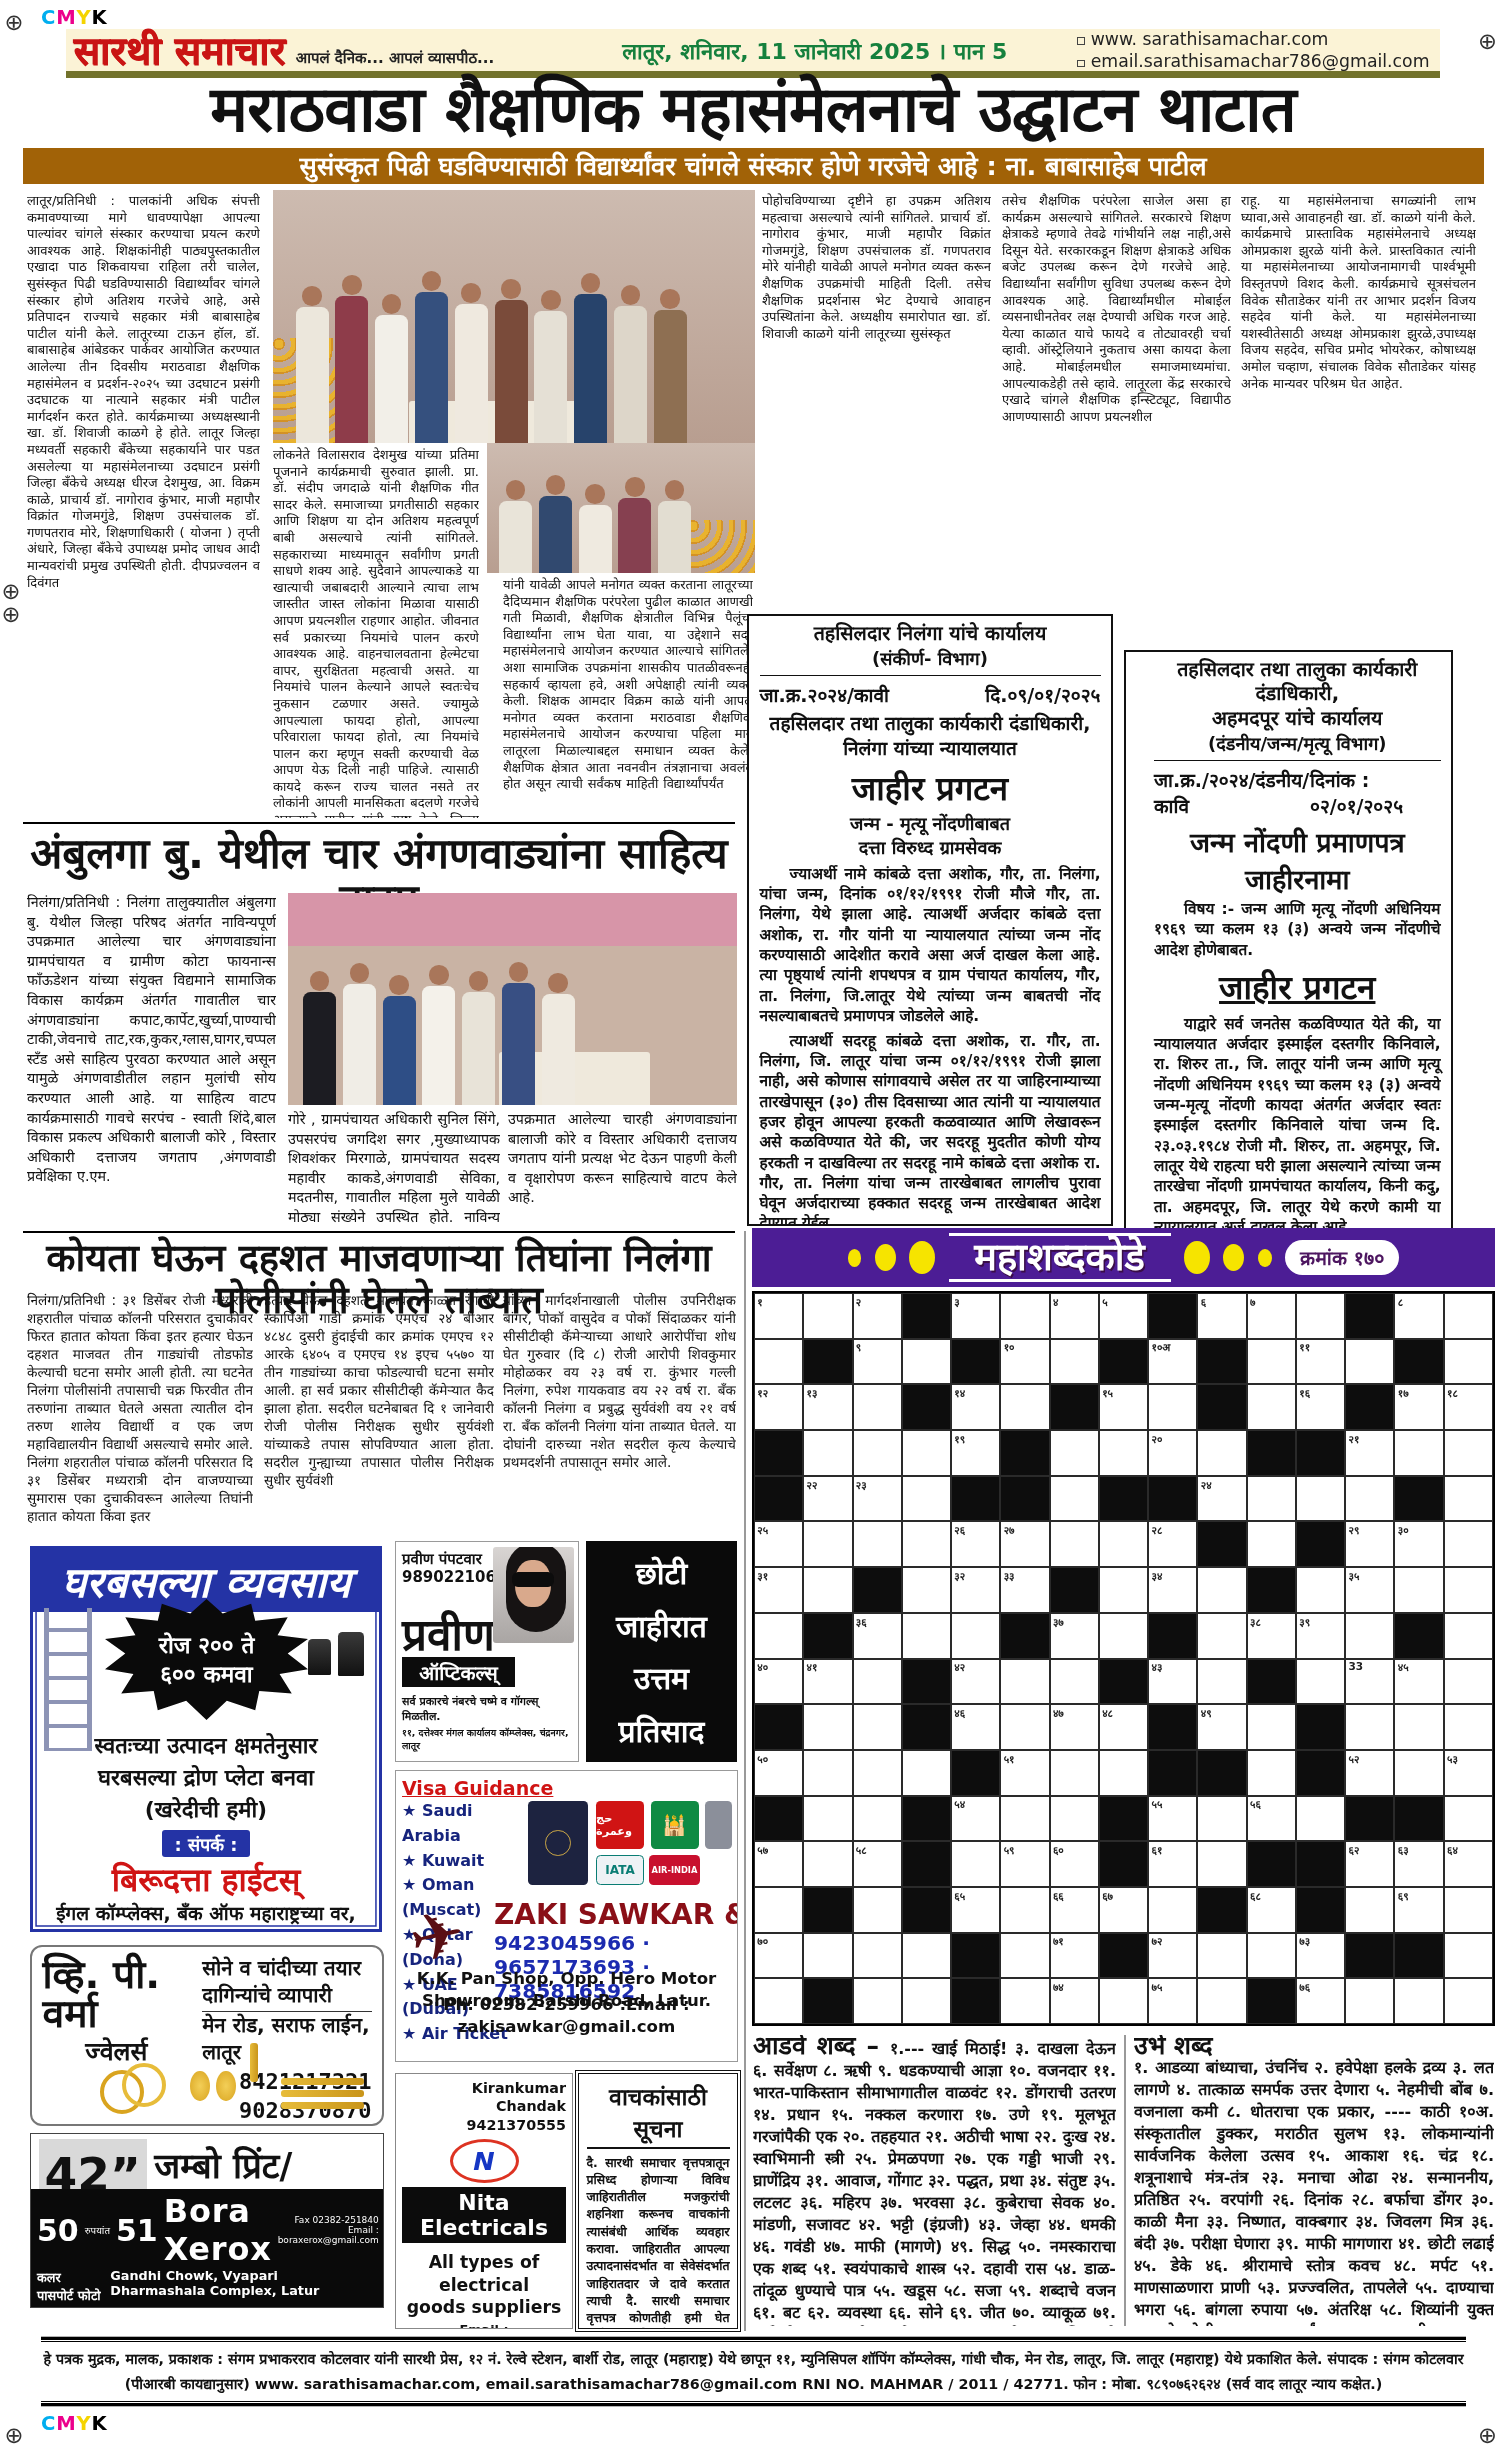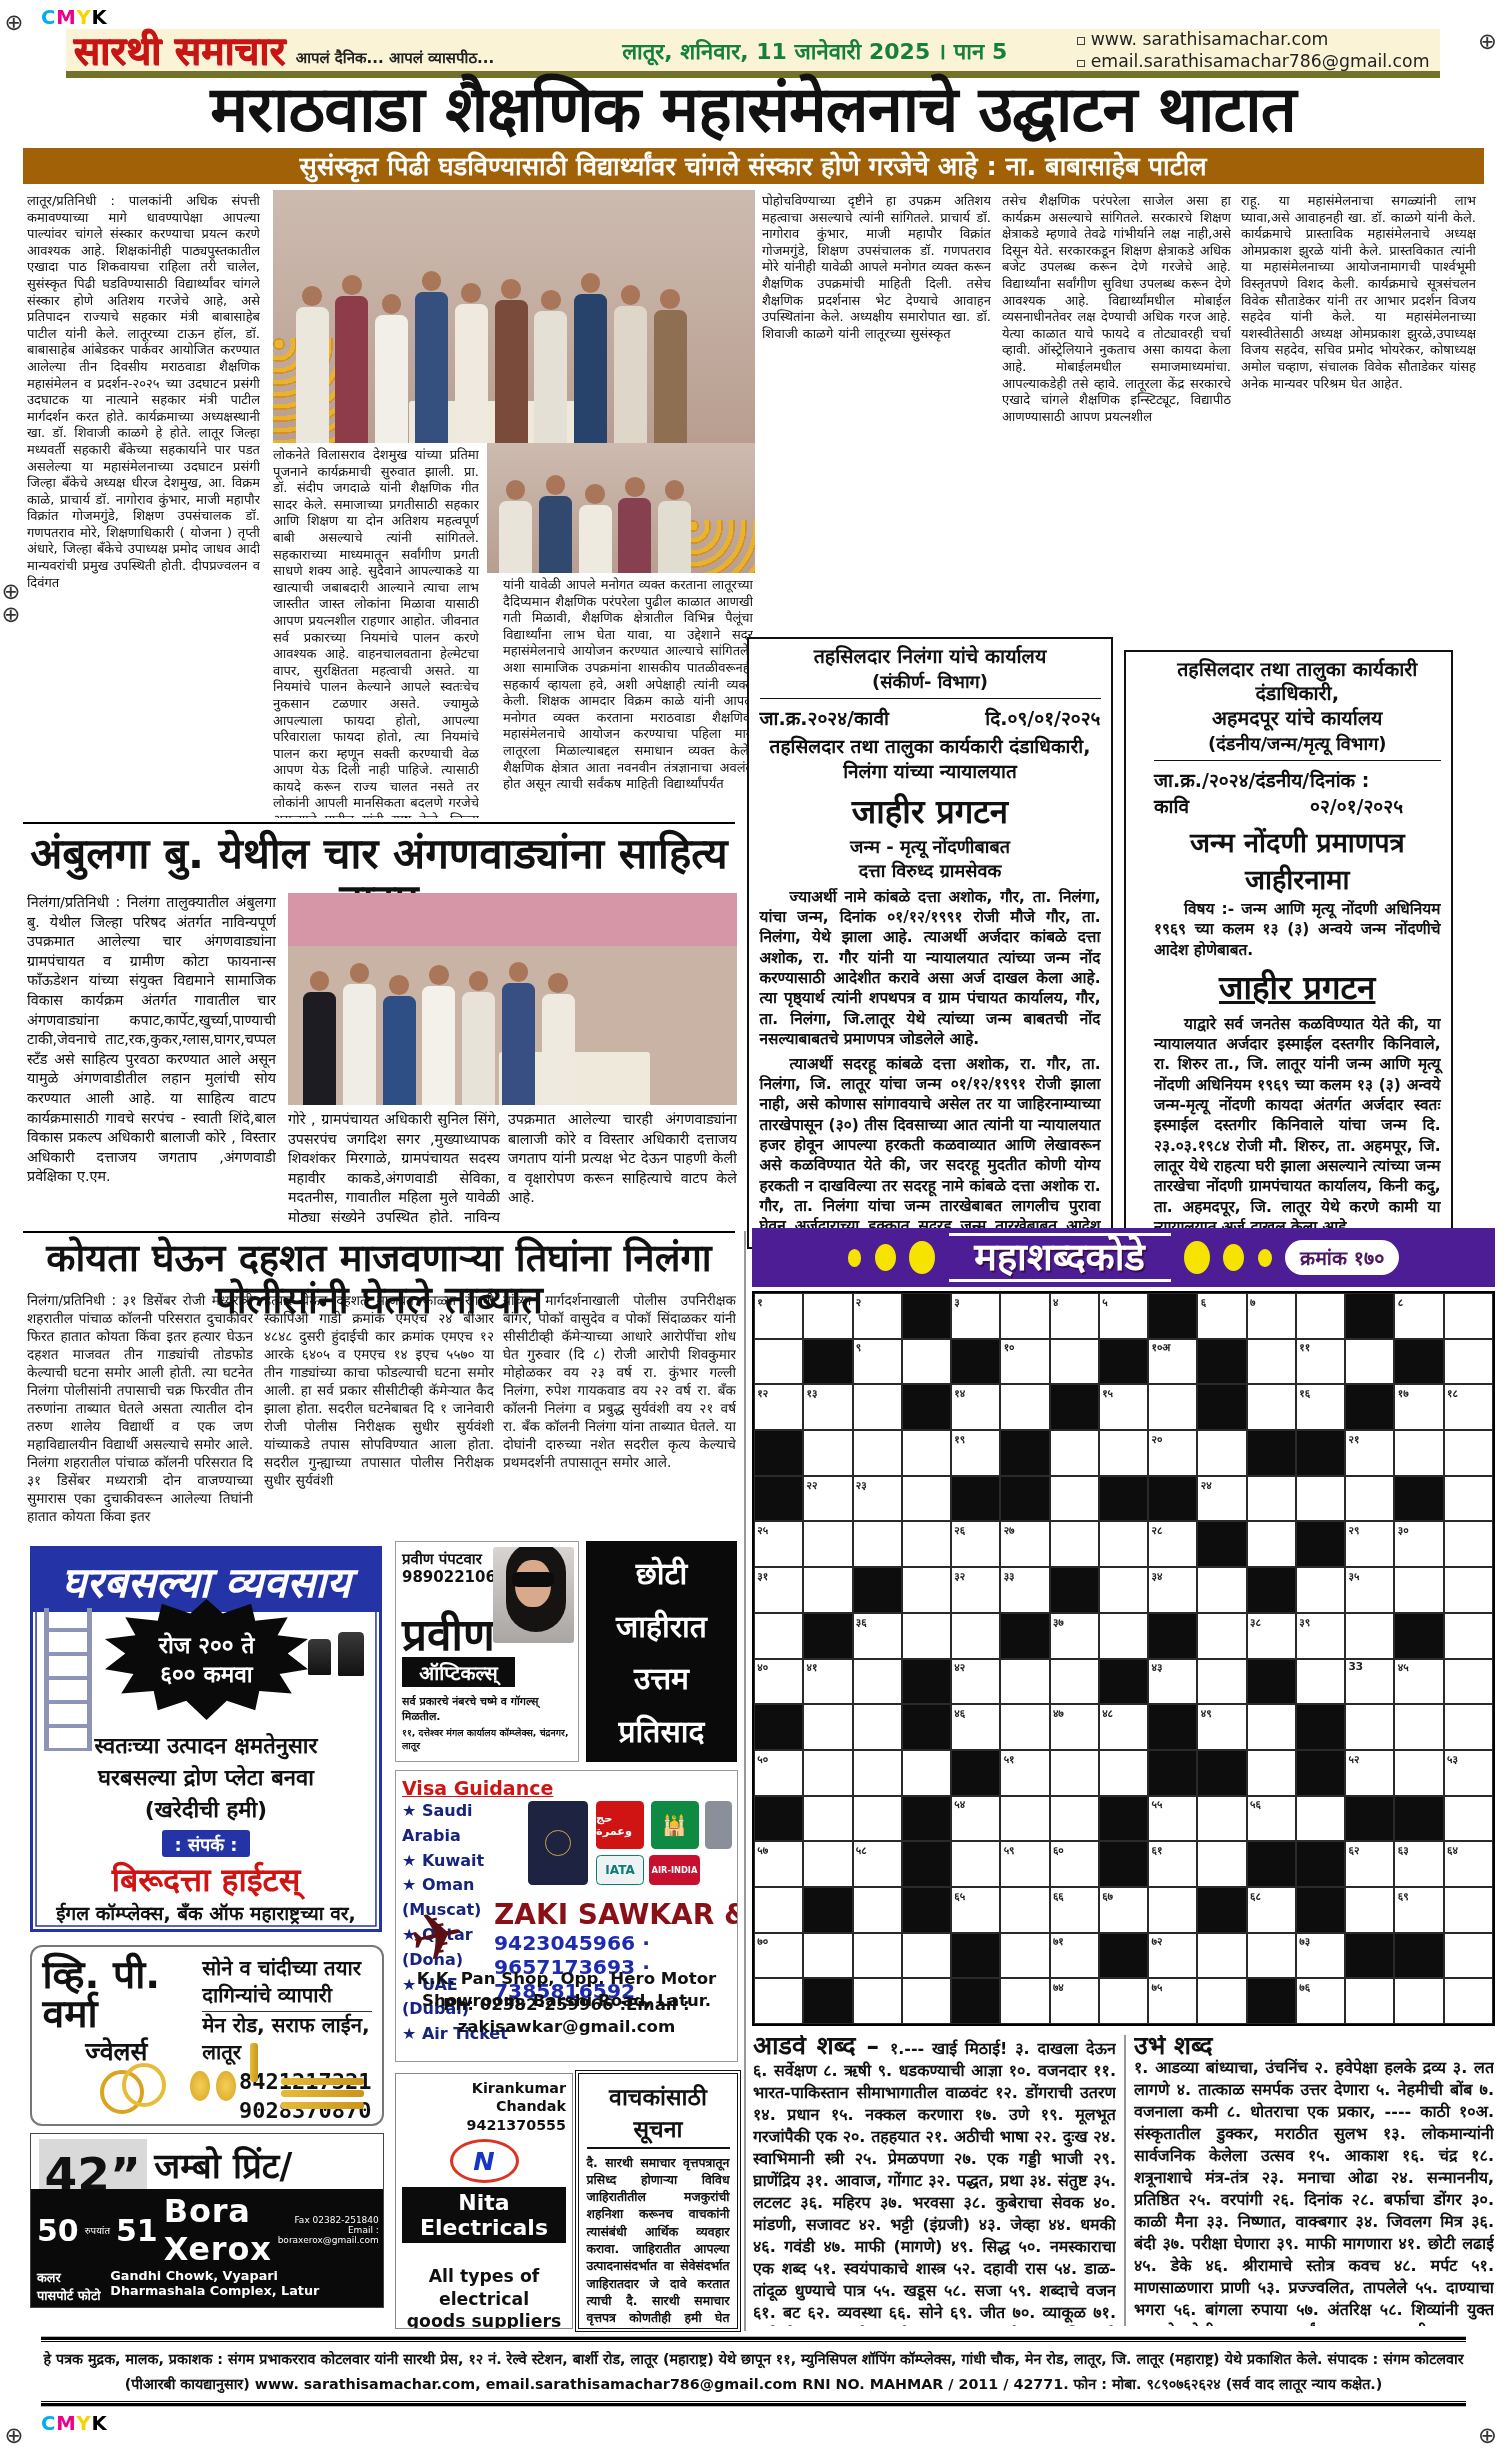--- a/index.html
+++ b/index.html
@@ -125,21 +125,21 @@
   .xr-desc { font-size:12.4px; font-weight:700; text-align:center; line-height:1.45; margin-top:3px; }
   .xr-band { position:absolute; left:0; right:0; bottom:0; background:#0a0a0a; color:#fff; padding:3px 6px; }
   .bora { font-size:32px; font-weight:800; letter-spacing:0.8px; }
 
   #ad-nita { border:1.5px solid #888; text-align:center; }
   .nita-c { font-size:14.3px; font-weight:700; text-align:right; line-height:1.3; }
   .ne-logo { width:69px; height:44px; border:3px solid #d32; border-radius:50%; margin:4.5px auto;
              display:flex; align-items:center; justify-content:center; color:#1536c4; font-size:25.6px;
              font-weight:800; font-style:italic; }
   .nita-bar { background:#0c0c0c; color:#fff; font-size:22px; font-weight:800; padding:3px 0; }
-  .nita-l1 { font-size:17.3px; font-weight:800; line-height:1.3; margin-top:22px; }
+  .nita-l1 { font-size:17.3px; font-weight:800; line-height:1.3; margin-top:8px; }
   .nita-email { font-size:12.8px; font-weight:700; margin-top:3px; }
 
   #reader { border:1.5px solid #111; outline:0.8px solid #111; outline-offset:2.3px; padding:6px 7.5px; }
   .rd-t { font-size:23px; font-weight:800; text-align:center; border-bottom:2.3px solid #111; padding-bottom:3px; }
   .rd-b { font-size:12.4px; font-weight:600; line-height:17.3px; text-align:justify; margin-top:4.5px; }
 
   #footer { left:41px; top:2339px; width:1425px; height:65px; border-top:3px double #000; border-bottom:3px double #000;
             box-shadow:0 -2.3px 0 #000,0 2.3px 0 #000; display:flex; flex-direction:column; justify-content:center;
             text-align:center; font-size:14.3px; font-weight:700; line-height:1.7; background:#fff; }
 </style>
@@ -244,21 +244,21 @@
           <div class="torso" style="background: rgb(226, 221, 209); height: 72px;"></div>
         </div>
       </div>
   </div>
   <div class="col" style="left:273px; top:447px; width:206px; height:371px;">लोकनेते विलासराव देशमुख यांच्या प्रतिमा पूजनाने कार्यक्रमाची सुरुवात झाली. प्रा. डॉ. संदीप जगदाळे यांनी शैक्षणिक गीत सादर केले. समाजाच्या प्रगतीसाठी सहकार आणि शिक्षण या दोन अतिशय महत्वपूर्ण बाबी असल्याचे त्यांनी सांगितले. सहकाराच्या माध्यमातून सर्वांगीण प्रगती साधणे शक्य आहे. सुदैवाने आपल्याकडे या खात्याची जबाबदारी आल्याने त्याचा लाभ जास्तीत जास्त लोकांना मिळावा यासाठी आपण प्रयत्नशील राहणार आहोत. जीवनात सर्व प्रकारच्या नियमांचे पालन करणे आवश्यक आहे. वाहनचालवताना हेल्मेटचा वापर, सुरक्षितता महत्वाची असते. या नियमांचे पालन केल्याने आपले स्वतःचेच नुकसान टळणार असते. ज्यामुळे आपल्याला फायदा होतो, आपल्या परिवाराला फायदा होतो, त्या नियमांचे पालन करा म्हणून सक्ती करण्याची वेळ आपण येऊ दिली नाही पाहिजे. त्यासाठी कायदे करून राज्य चालत नसते तर लोकांनी आपली मानसिकता बदलणे गरजेचे असल्याचे पाटील यांनी स्पष्ट केले. जिल्हा बँकेचे अध्यक्ष धिरज देशमुख</div>
   <div class="col" style="left:503px; top:577px; width:250px; height:241px;">यांनी यावेळी आपले मनोगत व्यक्त करताना लातूरच्या दैदिप्यमान शैक्षणिक परंपरेला पुढील काळात आणखी गती मिळावी, शैक्षणिक क्षेत्रातील विभिन्न पैलूंचा विद्यार्थ्यांना लाभ घेता यावा, या उद्देशाने सदर महासंमेलनाचे आयोजन करण्यात आल्याचे सांगितले. अशा सामाजिक उपक्रमांना शासकीय पातळीवरूनही सहकार्य व्हायला हवे, अशी अपेक्षाही त्यांनी व्यक्त केली. शिक्षक आमदार विक्रम काळे यांनी आपले मनोगत व्यक्त करताना मराठवाडा शैक्षणिक महासंमेलनाचे आयोजन करण्याचा पहिला मान लातूरला मिळाल्याबद्दल समाधान व्यक्त केले. शैक्षणिक क्षेत्रात आता नवनवीन तंत्रज्ञानाचा अवलंब होत असून त्याची सर्वंकष माहिती विद्यार्थ्यांपर्यंत</div>
   <div class="col" style="left:762px; top:193px; width:229px; height:437px;">पोहोचविण्याच्या दृष्टीने हा उपक्रम अतिशय महत्वाचा असल्याचे त्यांनी सांगितले. प्राचार्य डॉ. नागोराव कुंभार, माजी महापौर विक्रांत गोजमगुंडे, शिक्षण उपसंचालक डॉ. गणपतराव मोरे यांनीही यावेळी आपले मनोगत व्यक्त करून शैक्षणिक उपक्रमांची माहिती दिली. तसेच शैक्षणिक प्रदर्शनास भेट देण्याचे आवाहन उपस्थितांना केले. अध्यक्षीय समारोपात खा. डॉ. शिवाजी काळगे यांनी लातूरच्या सुसंस्कृत</div>
   <div class="col" style="left:1002px; top:193px; width:229px; height:437px;">तसेच शैक्षणिक परंपरेला साजेल असा हा कार्यक्रम असल्याचे सांगितले. सरकारचे शिक्षण क्षेत्राकडे म्हणावे तेवढे गांभीर्याने लक्ष नाही,असे दिसून येते. सरकारकडून शिक्षण क्षेत्राकडे अधिक बजेट उपलब्ध करून देणे गरजेचे आहे. विद्यार्थ्यांना सर्वांगीण सुविधा उपलब्ध करून देणे आवश्यक आहे. विद्यार्थ्यांमधील मोबाईल व्यसनाधीनतेवर लक्ष देण्याची अधिक गरज आहे. येत्या काळात याचे फायदे व तोट्यावरही चर्चा व्हावी. ऑस्ट्रेलियाने नुकताच असा कायदा केला आहे. मोबाईलमधील समाजमाध्यमांचा. आपल्याकडेही तसे व्हावे. लातूरला केंद्र सरकारचे एखादे चांगले शैक्षणिक इन्स्टिट्यूट, विद्यापीठ आणण्यासाठी आपण प्रयत्नशील</div>
   <div class="col" style="left:1241px; top:193px; width:235px; height:437px;">राहू. या महासंमेलनाचा सगळ्यांनी लाभ घ्यावा,असे आवाहनही खा. डॉ. काळगे यांनी केले. कार्यक्रमाचे प्रास्ताविक महासंमेलनाचे अध्यक्ष ओमप्रकाश झुरळे यांनी केले. प्रास्तविकात त्यांनी या महासंमेलनाच्या आयोजनामागची पार्श्वभूमी विस्तृतपणे विशद केली. कार्यक्रमाचे सूत्रसंचलन विवेक सौताडेकर यांनी तर आभार प्रदर्शन विजय सहदेव यांनी केले. या महासंमेलनाच्या यशस्वीतेसाठी अध्यक्ष ओमप्रकाश झुरळे,उपाध्यक्ष विजय सहदेव, सचिव प्रमोद भोयरेकर, कोषाध्यक्ष अमोल चव्हाण, संचालक विवेक सौताडेकर यांसह अनेक मान्यवर परिश्रम घेत आहेत.</div>
 
-  <div class="notice" style="left:747px; top:637px; width:366px; height:612px;">
+  <div class="notice" style="left:747px; top:614px; width:366px; height:612px;">
     <div class="n-office">तहसिलदार निलंगा यांचे कार्यालय</div>
     <div class="n-dept">(संकीर्ण- विभाग)</div>
     <div class="n-refrow">
       <span>जा.क्र.२०२४/कावी</span>
       <span>दि.०९/०१/२०२५</span>
     </div>
     <div class="n-court">तहसिलदार तथा तालुका कार्यकारी दंडाधिकारी, निलंगा यांच्या न्यायालयात</div>
     <div class="n-title">जाहीर प्रगटन</div>
     <div class="n-sub">जन्म - मृत्यू नोंदणीबाबत</div>
     <div class="n-sub">दत्ता विरुध्द ग्रामसेवक</div>

